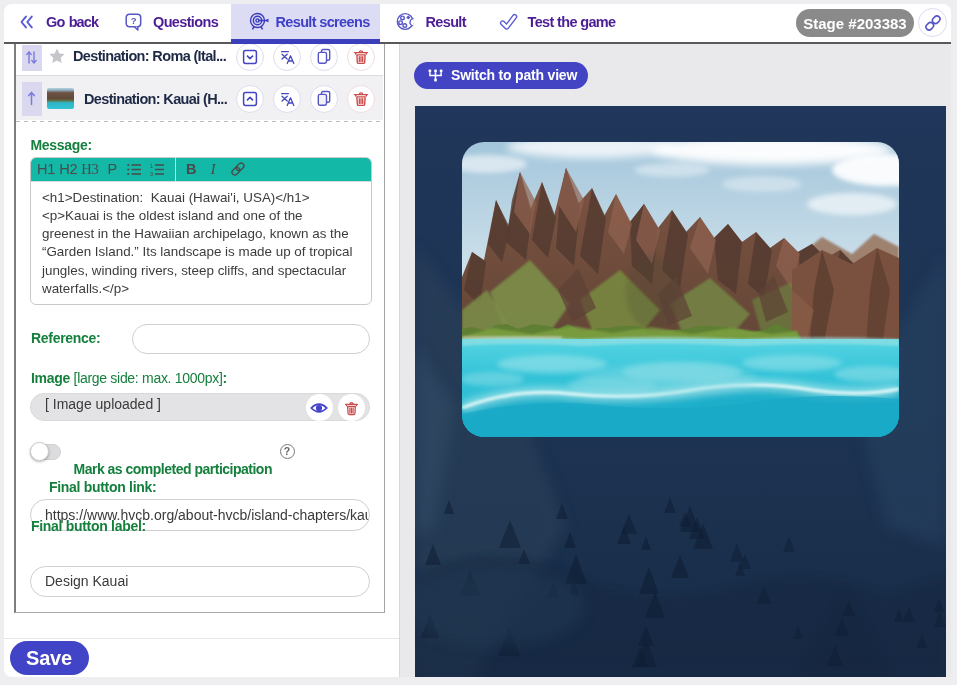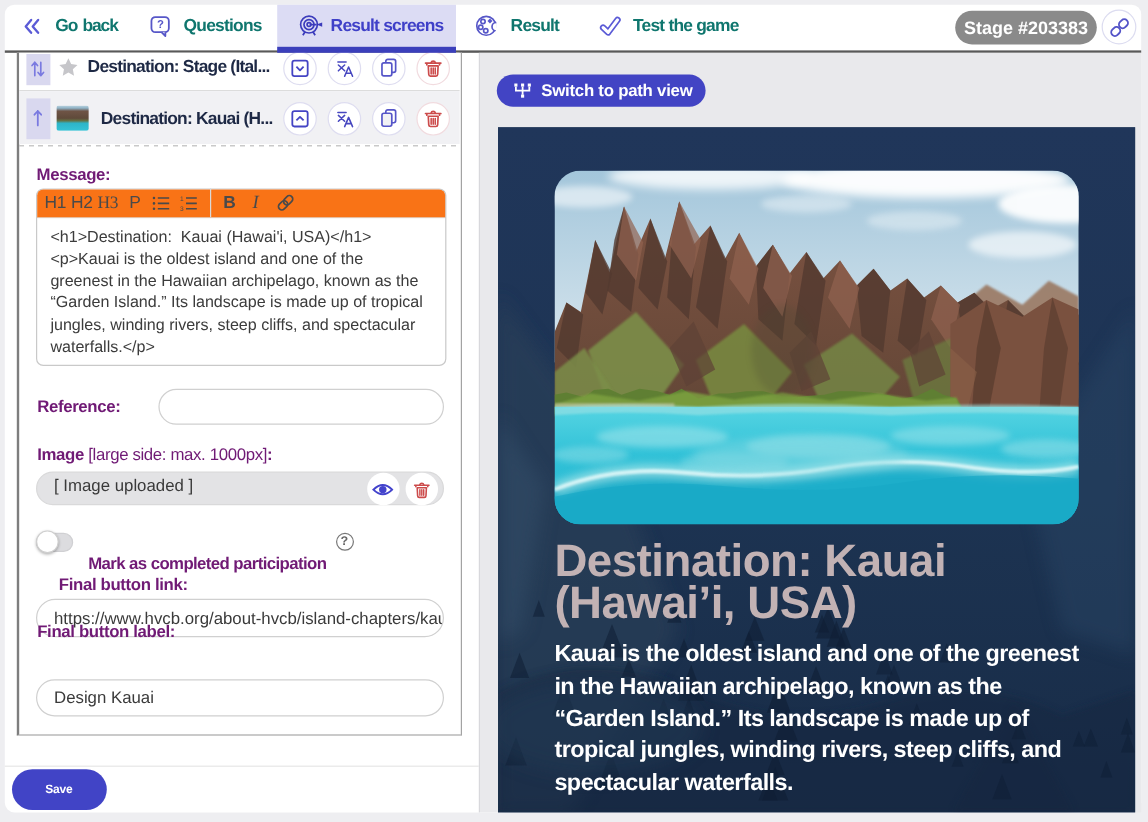--- a/index.html
+++ b/index.html
@@ -3,48 +3,48 @@
 <meta charset="utf-8">
 <style>
 *{margin:0;padding:0;box-sizing:border-box;}
 html,body{width:957px;height:685px;overflow:hidden;background:#eeeef1;font-family:"Liberation Sans",sans-serif;}
 .abs{position:absolute;}
 #app{position:absolute;left:4px;top:4px;width:947px;height:673px;background:#fff;border-radius:8px;}
 #navline{position:absolute;left:4px;top:42px;width:947px;height:1.6px;background:#595959;}
 #rightpanel{position:absolute;left:400px;top:44px;width:551px;height:633px;background:#e9e9ec;}
 #vdiv{position:absolute;left:399px;top:44px;width:1px;height:633px;background:#d8d8dc;}
 
-.navitem{position:absolute;top:4px;height:35px;display:flex;align-items:center;color:#0f766e;font-size:14.5px;font-weight:600;letter-spacing:-0.65px;}
+.navitem{position:absolute;top:4px;height:35px;display:flex;align-items:center;color:#4c1d95;font-size:14.5px;font-weight:600;letter-spacing:-0.65px;}
 #tabbg{position:absolute;left:231px;top:4px;width:149px;height:39px;background:#dcdcf4;}
 #tabul{position:absolute;left:231px;top:39px;width:149px;height:5px;background:#3b3fbb;z-index:3;}
 
 #stagepill{position:absolute;left:796px;top:9px;width:118px;height:28px;border-radius:14px;background:#8a8a8a;color:#fff;font-size:15px;font-weight:bold;display:flex;align-items:center;justify-content:center;letter-spacing:0px;}
 #linkcircle{position:absolute;left:918px;top:8px;width:29px;height:29px;border-radius:50%;background:#fff;border:1px solid #dcdcf0;display:flex;align-items:center;justify-content:center;}
 
 #cont{position:absolute;left:14px;top:44px;width:371px;height:569px;background:#fff;border-left:2.2px solid #7e7e7e;border-right:1.5px solid #a3a3a3;border-bottom:1.5px solid #a8a8a8;}
 #row1{position:absolute;left:16px;top:44px;width:367px;height:31.5px;background:#fff;border-bottom:1px solid #dcdcdc;}
 #row2{position:absolute;left:16px;top:75.7px;width:367px;height:44.8px;background:#f1f1f4;}
 #row2dash{position:absolute;left:16px;top:120.5px;width:367px;height:1px;background:repeating-linear-gradient(90deg,#bcbcbc 0 4px,transparent 4px 8px);}
 .movebox{position:absolute;background:#d9d8ef;display:flex;align-items:center;justify-content:center;}
 .rowtitle{position:absolute;font-size:14.5px;font-weight:bold;color:#1e2945;letter-spacing:-0.65px;white-space:nowrap;}
 .cbtn{position:absolute;width:28px;height:28px;border-radius:50%;background:#fff;display:flex;align-items:center;justify-content:center;}
 .cb-blue{border:1px solid #deddf0;}
 .cb-red{border:1px solid #f1dbdf;}
 
-.flabel{position:absolute;font-size:14px;font-weight:bold;color:#701a75;letter-spacing:-0.3px;white-space:nowrap;}
+.flabel{position:absolute;font-size:14px;font-weight:bold;color:#15803d;letter-spacing:-0.3px;white-space:nowrap;}
 #editor{position:absolute;left:30px;top:156.5px;width:341.5px;height:148.5px;border:1px solid #c9c9c9;border-radius:6px;background:#fff;}
-#toolbar{position:absolute;left:0;top:0;width:100%;height:24.5px;background:#f97316;border-bottom:1px solid #d9d9d9;border-radius:5px 5px 0 0;display:flex;align-items:center;color:#4a4a4a;font-size:14.5px;letter-spacing:-0.2px;}
+#toolbar{position:absolute;left:0;top:0;width:100%;height:24.5px;background:#14b8a6;border-bottom:1px solid #d9d9d9;border-radius:5px 5px 0 0;display:flex;align-items:center;color:#4a4a4a;font-size:14.5px;letter-spacing:-0.2px;}
 #edcontent{position:absolute;left:42px;top:188.5px;width:330px;font-size:13.4px;line-height:18.25px;color:#3c3c3c;letter-spacing:0px;white-space:nowrap;}
 .pillinput{position:absolute;border:1px solid #d0d0d0;border-radius:16px;background:#fff;font-size:14px;color:#3a3a3a;display:flex;align-items:center;overflow:hidden;white-space:nowrap;}
 #imgpill{position:absolute;left:30px;top:392.8px;width:339.5px;height:28.4px;border-radius:14.2px;background:#e3e3e5;border:1px solid #d9d9da;font-size:14px;color:#3a3a3a;display:flex;align-items:center;}
 #toggle{position:absolute;left:30px;top:444px;width:31px;height:15.7px;border-radius:8px;background:#dcdcdf;border:1px solid #d0d0d3;}
 #knob{position:absolute;left:-1px;top:-3px;width:19px;height:19px;border-radius:50%;background:#ffffff;border:1px solid #cfcfcf;box-shadow:0 1px 2.5px rgba(0,0,0,0.3);}
 #helpq{position:absolute;left:279.5px;top:443.8px;width:15px;height:15px;border-radius:50%;border:1.2px solid #777;color:#666;font-size:10.5px;display:flex;align-items:center;justify-content:center;font-weight:600;}
 #savesep{position:absolute;left:4px;top:637.5px;width:395px;height:1px;background:#e6e6e6;}
-#savebtn{position:absolute;left:9.5px;top:641px;width:79px;height:34px;border-radius:17px;background:#4144c6;color:#fff;font-weight:bold;font-size:10px;display:flex;align-items:center;justify-content:center;letter-spacing:-0.2px;}
+#savebtn{position:absolute;left:9.5px;top:641px;width:79px;height:34px;border-radius:17px;background:#4144c6;color:#fff;font-weight:bold;font-size:20px;display:flex;align-items:center;justify-content:center;letter-spacing:-0.2px;}
 
 #switchbtn{position:absolute;left:414px;top:61.5px;width:173.5px;height:27.5px;border-radius:14px;background:#4244c4;color:#fff;font-size:14px;font-weight:bold;display:flex;align-items:center;letter-spacing:-0.2px;}
 #preview{position:absolute;left:415px;top:106px;width:531px;height:571px;background:#1d3453;overflow:hidden;}
 #photo{position:absolute;left:47px;top:36px;width:437px;height:295px;border-radius:22px;overflow:hidden;}
 #pvheading{position:absolute;left:47px;top:345px;width:480px;font-size:38px;font-weight:bold;color:#c2b2b4;line-height:34.5px;letter-spacing:-0.4px;white-space:nowrap;}
 #pvtext{position:absolute;left:47px;top:426px;width:480px;font-size:19.5px;font-weight:bold;color:#fff;line-height:26.8px;letter-spacing:-0.45px;white-space:nowrap;}
 </style>
 </head>
 <body>
 <div id="app"></div>
@@ -122,21 +122,21 @@
 
 <div class="movebox" style="left:21.5px;top:44.5px;width:20.5px;height:26.5px;">
 <svg width="13" height="15" viewBox="0 0 13 15" fill="none" stroke="#7a7ae0" stroke-width="1.4" stroke-linecap="round" stroke-linejoin="round">
       <path d="M4 13 L4 2 M4 2 L1.7 4.6 M4 2 L6.3 4.6"></path>
       <path d="M9 2 L9 13 M9 13 L6.7 10.4 M9 13 L11.3 10.4"></path>
     </svg>
 </div>
 <svg class="abs" style="left:49px;top:47.5px;" width="16" height="17" viewBox="0 0 16 17">
     <path d="M8 0.5 L10.3 5.4 L15.6 6.1 L11.7 9.8 L12.7 15.1 L8 12.5 L3.3 15.1 L4.3 9.8 L0.4 6.1 L5.7 5.4 Z" fill="#c6c6ca"></path>
   </svg>
-<div class="rowtitle" style="left:73px;top:48px;">Destination: Stage (Ital...</div>
+<div class="rowtitle" style="left:73px;top:48px;">Destination: Roma (Ital...</div>
 
 <div class="movebox" style="left:21.5px;top:82px;width:20.5px;height:33.5px;">
 <svg width="13" height="15" viewBox="0 0 13 15" fill="none" stroke="#7a7ae0" stroke-width="1.5" stroke-linecap="round" stroke-linejoin="round">
       <path d="M6.5 13.5 L6.5 1.5 M6.5 1.5 L3.7 4.6 M6.5 1.5 L9.3 4.6"></path>
     </svg>
 </div>
 <div class="abs" style="left:46.5px;top:88px;width:27px;height:21px;border-radius:2px;overflow:hidden;">
 <div style="position:absolute;inset:0;background:linear-gradient(180deg,#b9d2de 0%,#8fb2c6 10%,#6f5446 22%,#5f4a3a 50%,#647244 60%,#2db4c8 70%,#35c3d6 100%);"></div>
 </div>
 <div class="rowtitle" style="left:84px;top:90.5px;">Destination: Kauai (H...</div>
@@ -423,15 +423,13 @@
         <ellipse cx="410" cy="232" rx="38" ry="8" fill="#b9ecef" opacity="0.4" filter="url(#b1)"></ellipse>
         <ellipse cx="150" cy="243" rx="45" ry="8" fill="#b9ecef" opacity="0.3" filter="url(#b1)"></ellipse>
         <ellipse cx="30" cy="237" rx="32" ry="7" fill="#b9ecef" opacity="0.35" filter="url(#b1)"></ellipse>
         <path d="M0 266 Q50 246 110 252 Q170 258 230 248 Q290 238 350 248 Q400 255 437 247 L437 295 L0 295 Z" fill="#1cadc9" opacity="0.95"></path>
         <path d="M0 266 Q50 246 110 252 Q170 258 230 248 Q290 238 350 248 Q400 255 437 247" fill="none" stroke="#cff2f0" stroke-width="10" opacity="0.65" filter="url(#b3)"></path>
         <path d="M0 266 Q50 246 110 252 Q170 258 230 248 Q290 238 350 248 Q400 255 437 247" fill="none" stroke="#e8fafa" stroke-width="3.5" opacity="0.8" filter="url(#b2)"></path>
         <ellipse cx="205" cy="238" rx="90" ry="16" fill="#8adce4" opacity="0.45" filter="url(#b3)"></ellipse>
         <path d="M0 272 Q70 256 140 263 Q220 271 290 260 Q360 250 437 257 L437 295 L0 295 Z" fill="#18a8c6" opacity="0.7"></path>
         <ellipse cx="190" cy="150" rx="26" ry="38" fill="#4a4632" opacity="0.22" filter="url(#b1)"></ellipse>
       </svg></div>
-<div id="pvheading">Destination: Kauai<br>(Hawai’i, USA)</div>
-<div id="pvtext">Kauai is the oldest island and one of the greenest<br>in the Hawaiian archipelago, known as the<br>“Garden Island.” Its landscape is made up of<br>tropical jungles, winding rivers, steep cliffs, and<br>spectacular waterfalls.</div>
 </div>
 
 </body></html>

